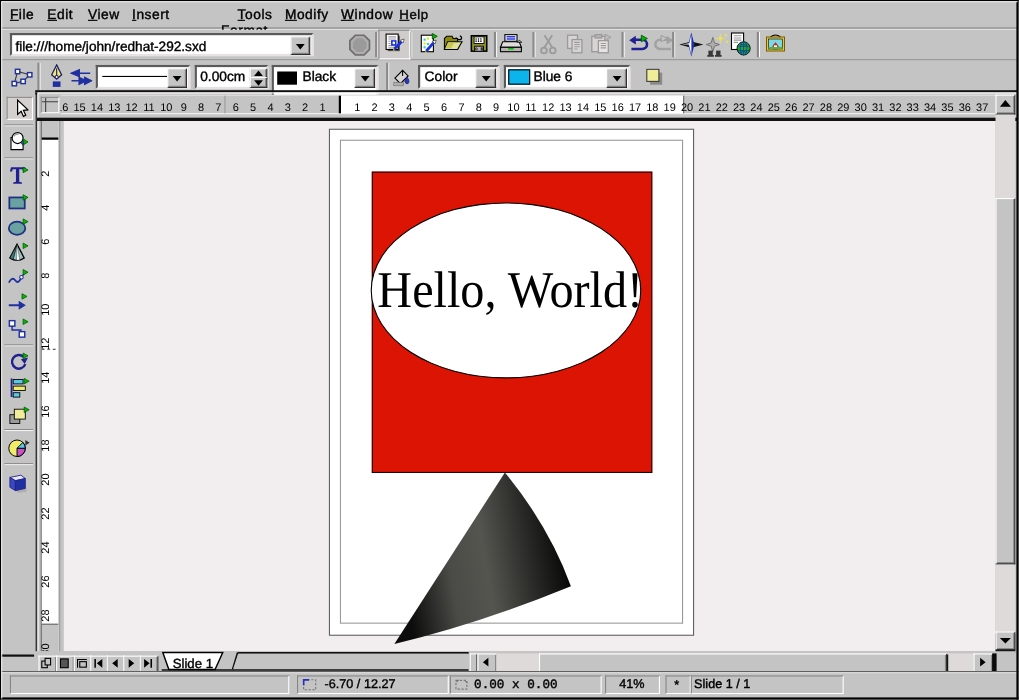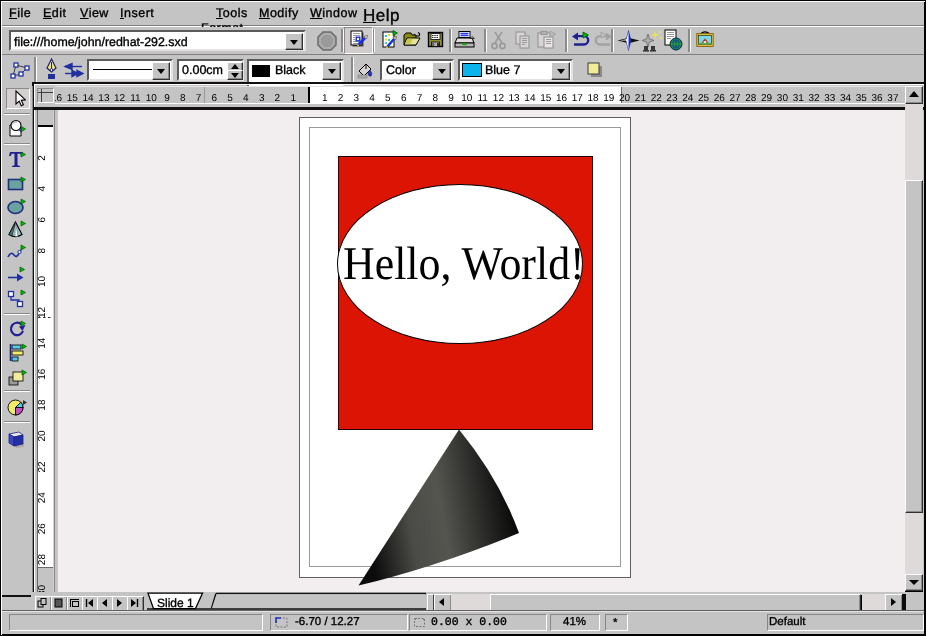--- a/index.html
+++ b/index.html
@@ -28,24 +28,24 @@
     <div class="w" style="left:1px;top:1px;width:1px;height:634px;background:#fff;z-index:49;"></div>
 <div class="w" style="left:1px;top:1px;width:924px;height:24px;background:#c4c4c4;border-bottom:1px solid #808080;box-shadow:0 1px 0 #fff;letter-spacing:0.5px;">
 <div class="t" style="left:8px;top:5px;font-size:12.5px;"><u>F</u>ile</div>
 <div class="t" style="left:42px;top:5px;font-size:12.5px;"><u>E</u>dit</div>
 <div class="t" style="left:79px;top:5px;font-size:12.5px;"><u>V</u>iew</div>
 <div class="t" style="left:119px;top:5px;font-size:12.5px;"><u>I</u>nsert</div>
 <div class="t" style="left:164px;top:20px;font-size:12.5px;margin-left:36px;">F<u>o</u>rmat</div>
 <div class="t" style="left:215px;top:5px;font-size:12.5px;"><u>T</u>ools</div>
 <div class="t" style="left:258px;top:5px;font-size:12.5px;"><u>M</u>odify</div>
 <div class="t" style="left:309px;top:5px;font-size:12.5px;"><u>W</u>indow</div>
-<div class="t" style="left:362px;top:5px;font-size:17px;"><u>H</u>elp</div>
+<div class="t" style="left:362px;top:5px;font-size:12px;"><u>H</u>elp</div>
 </div>
 <div class="w" id="funcbar" style="left:1px;top:27px;width:924px;height:27px;background:#c4c4c4;border-bottom:1px solid #808080;box-shadow:0 1px 0 #fff;">
-<div class="field" style="position:absolute;left:8px;top:3px;width:297px;height:21px;">
+<div class="field" style="position:absolute;left:8px;top:3px;width:276px;height:21px;">
 <div class="t" style="left:3px;top:2.5px;font-size:12.4px;">file:///home/john/redhat-292.sxd</div>
 <div class="dd" style="right:1px;top:1px;width:16px;height:15px;"></div>
 </div>
 <svg class="ic" style="left:316px;top:4px;" width="20" height="20" viewBox="0 0 20 20">
         <polygon points="6,1 14,1 19,6 19,14 14,19 6,19 1,14 1,6" fill="#9a9a9a" stroke="#6e6e6e" stroke-width="1.5"></polygon>
         <polygon points="7,3 13,3 17,7 17,13 13,17 7,17 3,13 3,7" fill="none" stroke="#b4b0b0" stroke-width="1.5"></polygon>
       </svg>
 <div class="sep" style="left:340px;top:2px;height:23px;"></div>
       <div class="sep" style="left:371px;top:2px;height:23px;"></div>
 <div style="position:absolute;left:343px;top:0px;width:27px;height:25px;background:#d0cccc;border:1px solid;border-color:#8a8a8a #fff #fff #8a8a8a;">
@@ -232,21 +232,21 @@
         <path d="M9,3 L9,8" stroke="#000"></path>
         <path d="M13,9 q3,4 1,6 q-2,1 -3,-2 q0,-2 2,-4" fill="#2838c0" stroke="#101860" stroke-width=".6"></path>
         <rect x="1" y="14" width="9" height="3" fill="#b0acac" stroke="#6a6a6a" stroke-width=".5"></rect>
       </svg>
 <div class="field" style="position:absolute;left:379px;top:4px;width:74px;height:22px;">
 <div class="t" style="left:4px;top:2px;font-size:12.5px;">Color</div>
 <div class="dd" style="right:1px;top:1px;width:17px;height:16px;"></div>
 </div>
 <div class="field" style="position:absolute;left:457px;top:4px;width:115px;height:22px;">
 <div style="position:absolute;left:2px;top:2px;width:18px;height:12px;background:#0cb4ec;border:1px solid #000;"></div>
-<div class="t" style="left:25px;top:2px;font-size:12.5px;">Blue 7</div>
+<div class="t" style="left:25px;top:2px;font-size:12.5px;">Blue 6</div>
 <div class="dd" style="right:1px;top:1px;width:17px;height:16px;"></div>
 </div>
 <svg class="ic" style="left:586px;top:7px;" width="17" height="16" viewBox="0 0 17 16">
         <rect x="4" y="4" width="11" height="11" fill="#8a8a8a"></rect>
         <rect x="1" y="1" width="11" height="11" fill="#f0ec9a" stroke="#3a3a3a"></rect>
       </svg>
 </div>
 <div class="w" style="left:32px;top:82px;width:893px;height:2px;background:#111;"></div>
     <div class="w" style="left:32px;top:84px;width:2px;height:526px;background:#111;"></div>
     <div class="w" style="left:34px;top:84px;width:891px;height:1px;background:#fff;"></div>
@@ -548,21 +548,21 @@
           <path d="M2,3 l2,-2 M10,2 l2,2" stroke="#777"></path>
         </svg>
 <div class="t" style="left:21px;top:1px;font-size:11.5px;">0.00 x 0.00</div>
 </div>
 <div class="sunk" style="position:absolute;left:549px;top:3px;width:48px;height:15px;text-align:center;">
 <div class="t" style="left:12px;top:1px;font-size:11.5px;">41%</div>
 </div>
 <div class="sunk" style="position:absolute;left:604px;top:3px;width:21px;height:15px;">
 <div class="t" style="left:7px;top:2px;font-size:11.5px;">*</div>
 </div>
-<div class="sunk" style="position:absolute;left:766px;top:3px;width:155px;height:15px;">
-<div class="t" style="left:1px;top:1px;font-size:11.5px;">Default</div>
+<div class="sunk" style="position:absolute;left:627px;top:3px;width:137px;height:15px;">
+<div class="t" style="left:2px;top:1px;font-size:11.5px;">Slide 1 / 1</div>
 </div>
 </div>
 <div class="w" style="left:0px;top:610px;width:926px;height:1px;background:#606060;"></div>
 <div class="w" style="left:0px;top:595px;width:31px;height:2px;background:#111;"></div>
 <div class="w" style="left:0px;top:634px;width:926px;height:2px;background:#000;"></div>
 <div class="w" style="left:924px;top:0px;width:2px;height:636px;background:#000;"></div>
 </div>
 
 </body></html>

